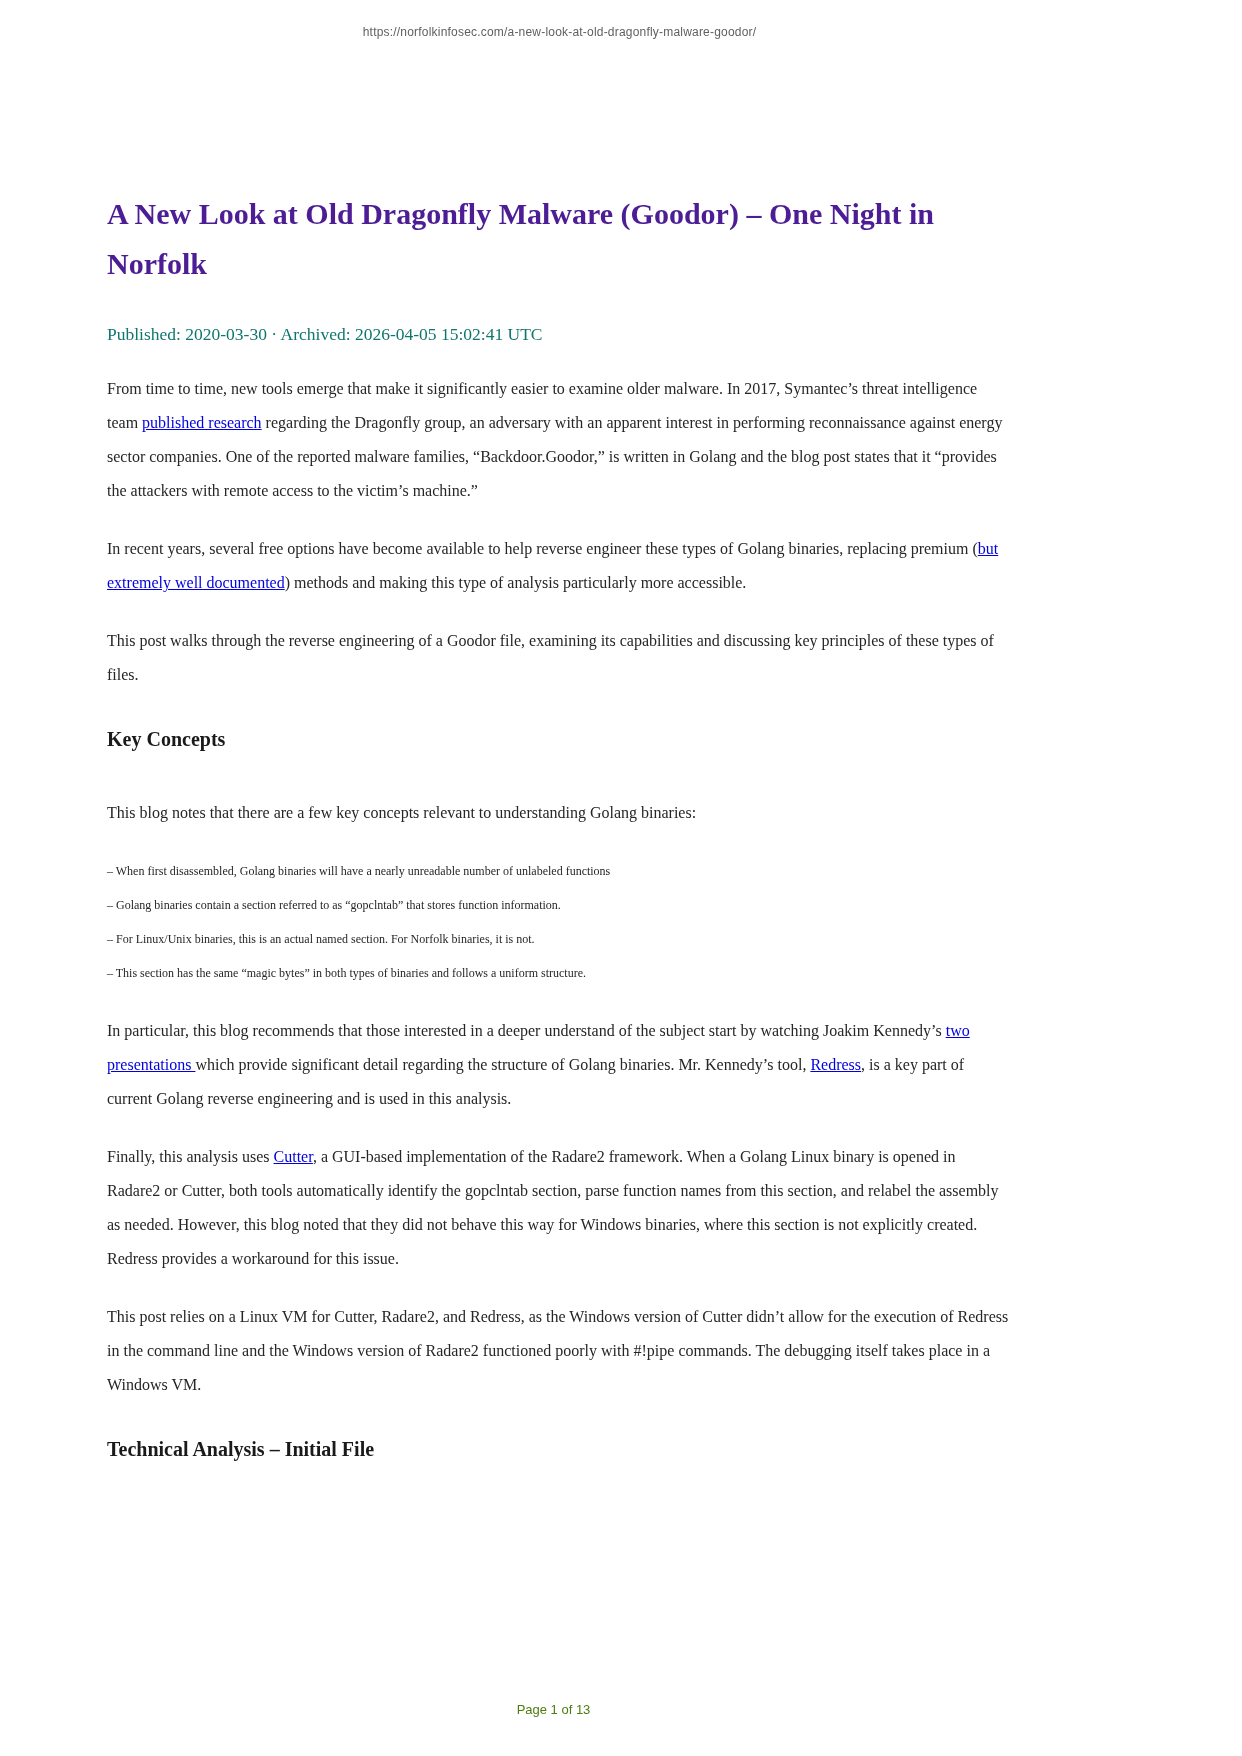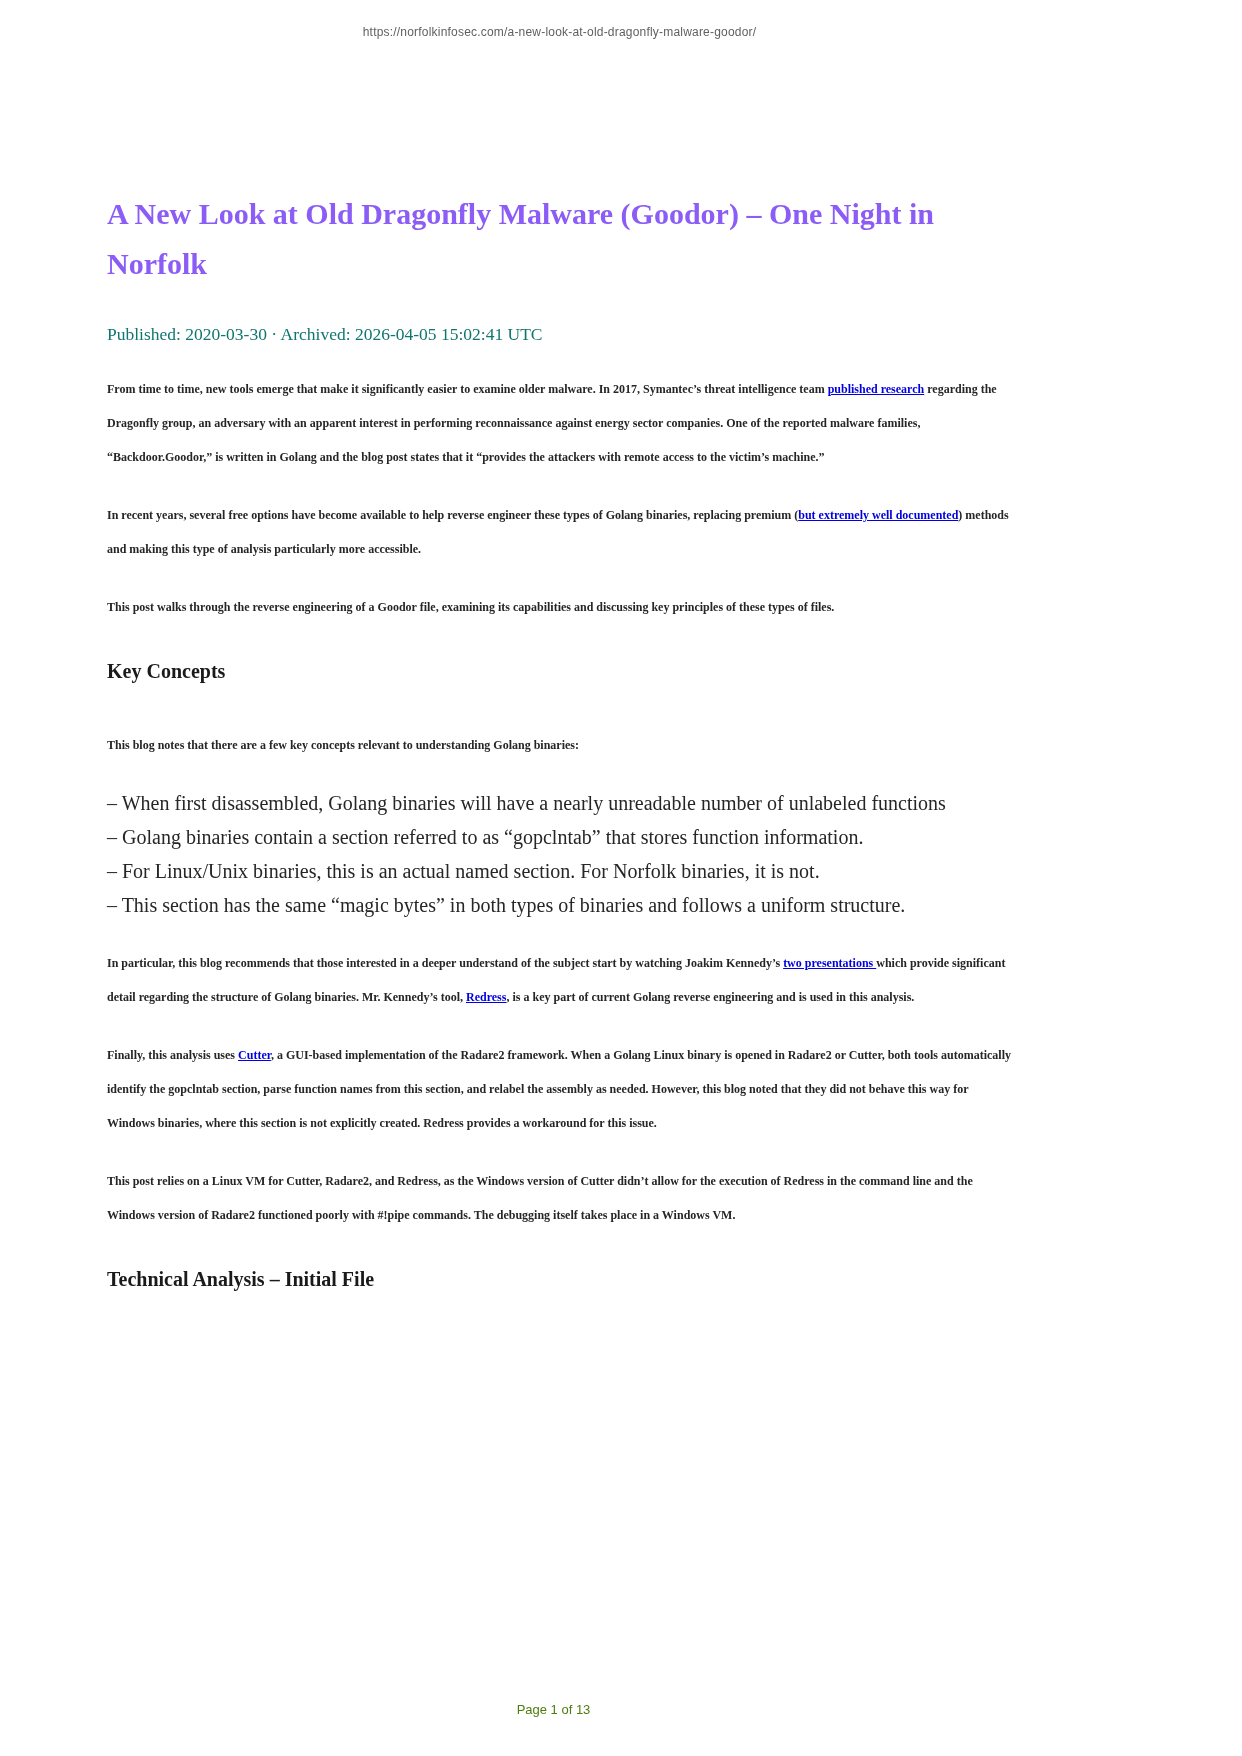--- a/index.html
+++ b/index.html
@@ -30,40 +30,39 @@
   }
   .content {
     width: 905px;
     margin-left: 107px;
   }
   h1.title {
     margin-top: 150px;
     font-size: 30px;
     line-height: 50px;
     font-weight: bold;
-    color: #8b5cf6;
+    color: #4c1d95;
     font-family: "Liberation Serif", serif;
   }
   .meta {
     margin-top: 33px;
     font-size: 17.5px;
     line-height: 24px;
     color: #0f766e;
   }
   p.body-para {
     margin-top: 24px;
-    font-size: 12px;
+    font-size: 16px;
     line-height: 34px;
     color: #262626;
-    font-weight: bold;
   }
   p.first-para { margin-top: 26px; }
   .list-block {
     margin-top: 24px;
-    font-size: 20px;
+    font-size: 12px;
     line-height: 34px;
     color: #262626;
   }
   h2.section-heading {
     margin-top: 34px;
     margin-bottom: 44px;
     font-size: 20px;
     line-height: 26px;
     font-weight: bold;
     color: #1a1a1a;

